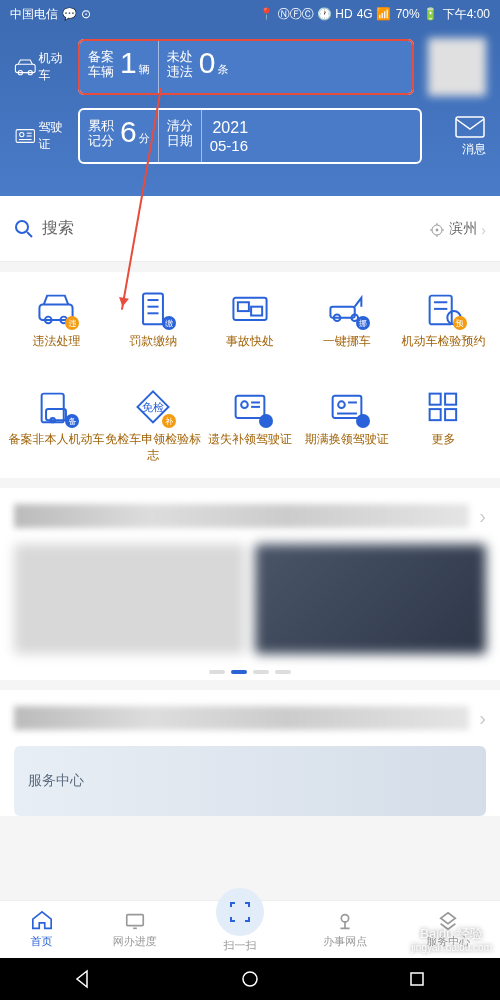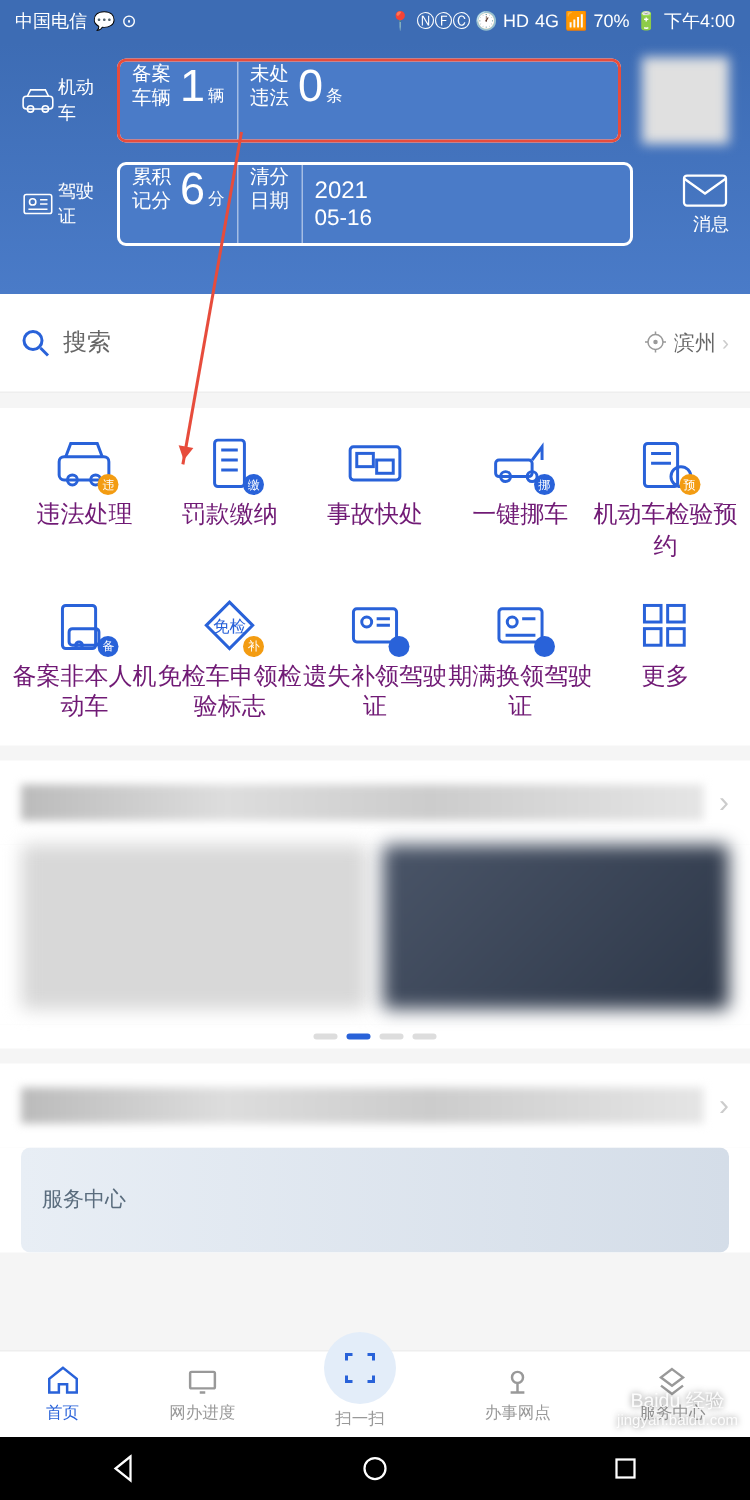--- a/index.html
+++ b/index.html
@@ -6,39 +6,39 @@
 body{width:500px;height:1000px;background:#f5f5f5;overflow:hidden;position:relative}
 .status-bar{height:28px;background:#3d6cb4;color:#fff;display:flex;align-items:center;justify-content:space-between;padding:0 10px;font-size:12px}
 .status-left,.status-right{display:flex;align-items:center;gap:4px}
 .header{background:linear-gradient(180deg,#3d6cb4 0%,#4a7bc8 100%);padding:10px 14px 20px;color:#fff}
 .header-row{display:flex;align-items:center;gap:14px;margin-bottom:12px}
 .side-icon{display:flex;align-items:center;gap:2px;width:50px}
 .side-icon svg{width:32px;height:28px}
 .side-icon span{font-size:12px}
 .info-card{flex:1;border:2px solid #fff;border-radius:6px;background:#4a7bc8;display:flex;height:56px;overflow:hidden;position:relative}
 .info-card.red-border{outline:2px solid #e74c3c;outline-offset:-2px}
-.card-segment{display:flex;align-items:flex-start;padding:0 8px;border-right:1px solid rgba(255,255,255,.5)}
+.card-segment{display:flex;align-items:flex-end;padding:13px 8px;border-right:1px solid rgba(255,255,255,.5)}
 .card-segment:last-child{border-right:none}
 .seg-label{font-size:13px;line-height:1.2;writing-mode:horizontal-tb}
 .seg-value{display:flex;align-items:baseline;gap:2px;margin-left:6px}
 .big-num{font-size:30px;font-weight:400}
 .unit{font-size:11px}
 .seg-date{font-size:15px;font-weight:500}
 .avatar-box{width:58px;height:58px;background:#e0e0e0;filter:blur(4px)}
 .msg-icon{display:flex;flex-direction:column;align-items:flex-end;gap:2px;width:50px}
 .msg-icon svg{width:32px;height:24px}
 .msg-icon span{font-size:12px}
 .search-row{background:#fff;display:flex;align-items:center;padding:22px 14px;gap:8px;border-bottom:1px solid #eee}
 .search-box{flex:1;display:flex;align-items:center;gap:8px;color:#999}
 .search-box svg{width:20px;height:20px}
-.city-picker{display:flex;align-items:flex-start;gap:4px;color:#666;font-size:14px}
+.city-picker{display:flex;align-items:flex-end;gap:4px;color:#666;font-size:14px}
 .grid-section{background:#fff;padding:18px 8px 14px;display:grid;grid-template-columns:repeat(5,1fr);row-gap:22px}
 .grid-item{display:flex;flex-direction:column;align-items:center;gap:6px}
 .grid-item .icon{width:42px;height:38px;display:flex;align-items:center;justify-content:center;position:relative}
-.grid-item .label{font-size:16px;color:#701a75;text-align:center;line-height:1.3;min-height:32px}
+.grid-item .label{font-size:12px;color:#a16207;text-align:center;line-height:1.3;min-height:32px}
 .badge{position:absolute;width:14px;height:14px;border-radius:50%;background:#2962d9;bottom:-2px;right:-2px;display:flex;align-items:center;justify-content:center;color:#fff;font-size:8px}
 .badge.orange{background:#f39c12}
 .gap{height:10px}
 .list-item{background:#fff;padding:16px 14px;display:flex;align-items:center;gap:10px}
 .blur-block{flex:1;height:24px;background:linear-gradient(90deg,#bbb 0%,#ddd 30%,#ccc 60%,#e5e5e5 100%);filter:blur(3px)}
 .chevron{color:#ccc;font-size:20px}
 .carousel{background:#fff;padding:0 14px 10px;display:flex;gap:10px}
 .card-img{flex:1;height:110px;background:#d8d8d8;filter:blur(6px);border-radius:4px}
 .card-img.dark{background:linear-gradient(135deg,#4a5568,#2d3748)}
 .dots{display:flex;justify-content:center;gap:6px;padding:6px;background:#fff}

